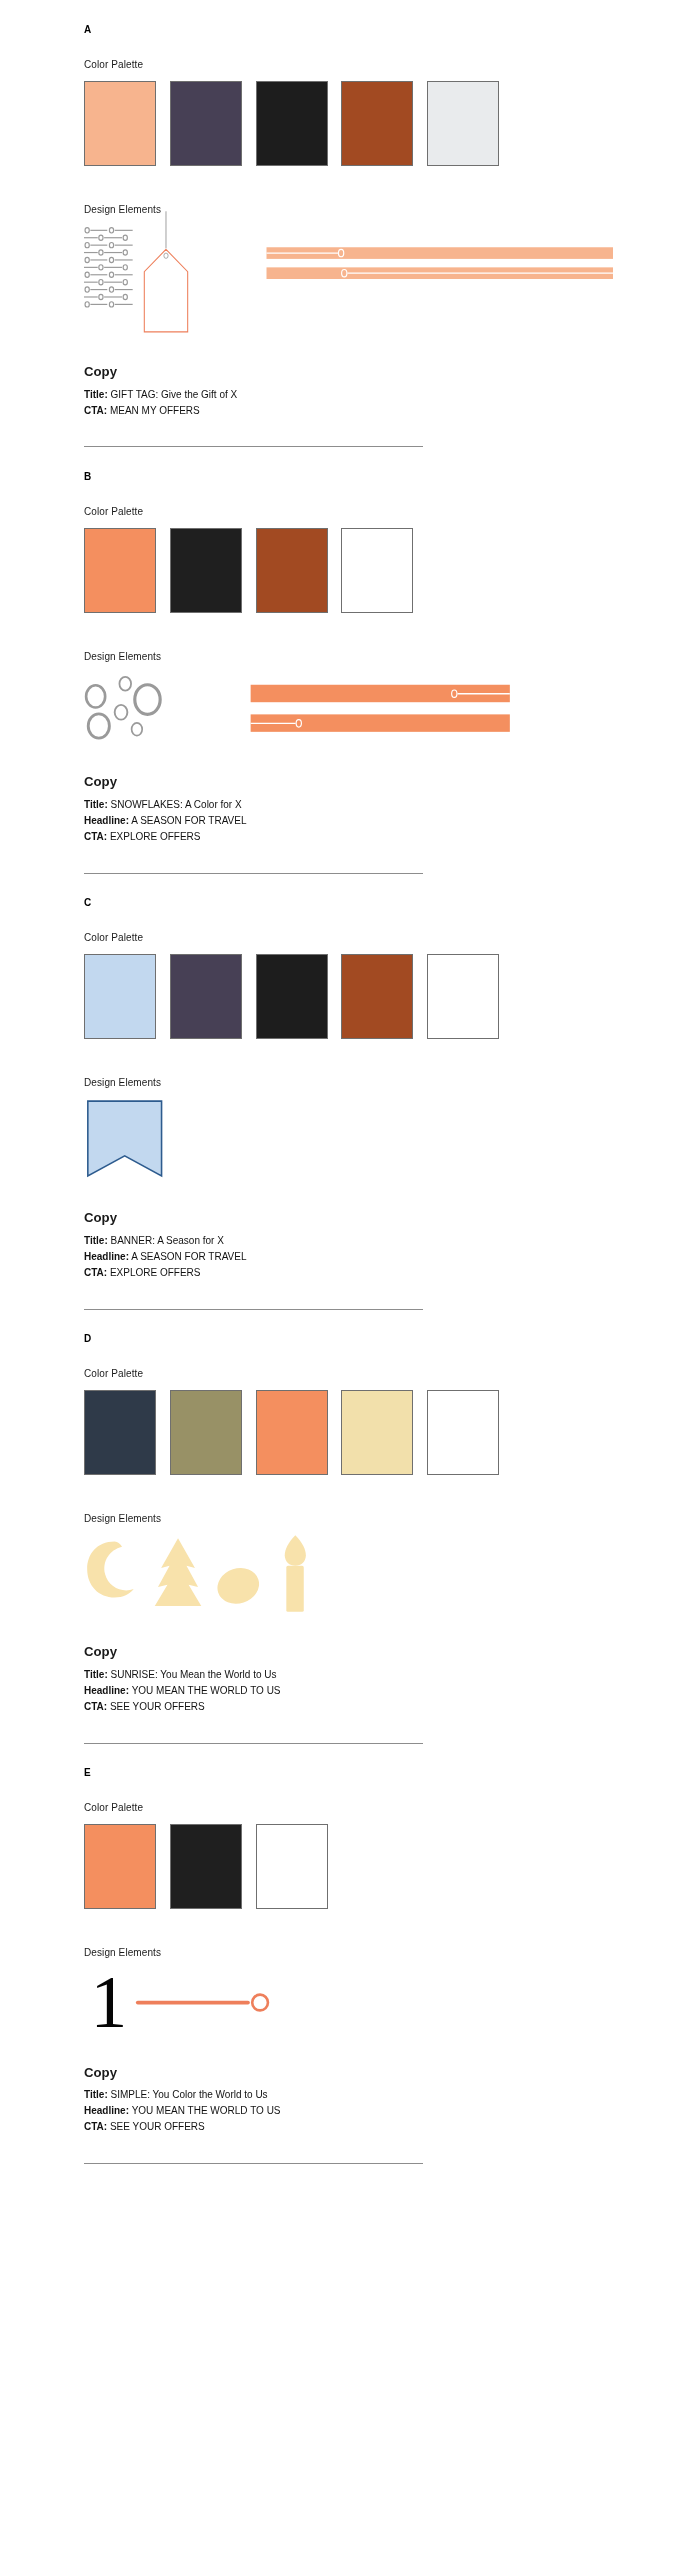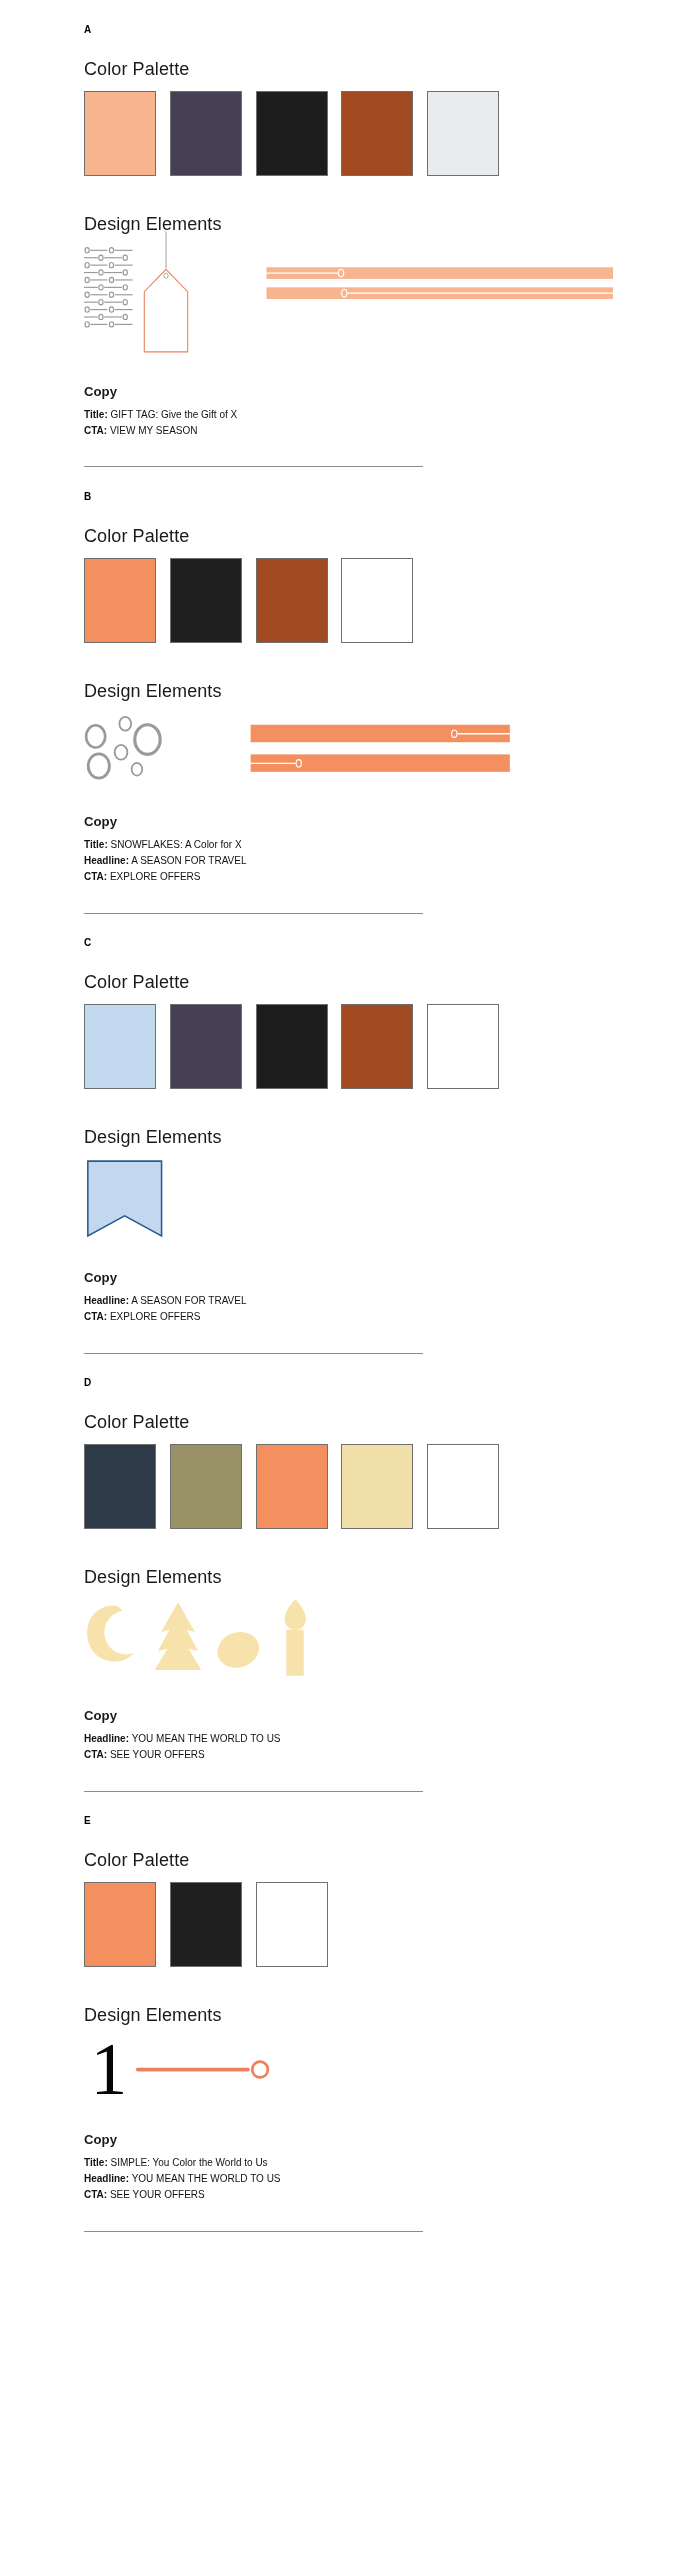--- a/index.html
+++ b/index.html
@@ -18,21 +18,21 @@
   .letter {
     font-size: 10px;
     font-weight: bold;
     color: #000;
     letter-spacing: 0.2px;
     margin: 0 0 0 84px;
     padding-top: 24px;
   }
 
   .block-label {
-    font-size: 18px;
+    font-size: 10px;
     font-weight: 400;
     color: #1a1a1a;
     margin: 0 0 0 84px;
     letter-spacing: 0.1px;
   }
 
   .swatch-row {
     display: flex;
     margin-left: 84px;
     gap: 13.8px;
@@ -163,21 +163,21 @@
           <rect x="345" y="78" width="655" height="22" fill="#f7b48e"></rect>
           <ellipse cx="492" cy="89" rx="5" ry="7" fill="none" stroke="#ffffff" stroke-width="2.2"></ellipse>
           <line x1="498" y1="89" x2="1000" y2="89" stroke="#ffffff" stroke-width="2.2"></line>
         </g>
       </svg>
     </div>
     <div class="gap-md"></div>
     <div class="copy-label">Copy</div>
     <div class="copy-lines">
       <div class="copy-line"><b>Title:</b> <span>GIFT TAG: Give the Gift of X</span></div>
-      <div class="copy-line"><b>CTA:</b> <span>VIEW MY SEASON</span></div>
+      <div class="copy-line"><b>CTA:</b> <span>MEAN MY OFFERS</span></div>
     </div>
     <div class="divider"></div>
   </div>
 
   <div class="section">
     <div class="letter">B</div>
     <div class="gap-sm"></div>
     <div class="block-label">Color Palette</div>
     <div class="swatch-row">
       <div class="swatch" style="background:#f48f5f"></div>
@@ -233,20 +233,21 @@
     <div class="gap-lg"></div>
     <div class="block-label">Design Elements</div>
     <div class="design-area">
       <svg width="212" height="79" viewBox="0 0 400 150">
         <path d="M6 4 L146 4 L146 146 L76 108 L6 146 Z" fill="#c2d8ef" stroke="#2d5b8e" stroke-width="3"></path>
       </svg>
     </div>
     <div class="gap-md"></div>
     <div class="copy-label">Copy</div>
     <div class="copy-lines">
+      <div class="copy-line"><b>Title:</b> <span>BANNER: A Season for X</span></div>
       <div class="copy-line"><b>Headline:</b> <span>A SEASON FOR TRAVEL</span></div>
       <div class="copy-line"><b>CTA:</b> <span>EXPLORE OFFERS</span></div>
     </div>
     <div class="divider"></div>
   </div>
 
   <div class="section">
     <div class="letter">D</div>
     <div class="gap-sm"></div>
     <div class="block-label">Color Palette</div>
@@ -269,20 +270,21 @@
           <ellipse cx="292" cy="96" rx="40" ry="33" transform="rotate(-18 292 96)"></ellipse>
           <path d="M400 0 C386 14 380 28 380 38 C380 50 389 58 400 58 C411 58 420 50 420 38
                    C420 28 414 14 400 0 Z"></path>
           <rect x="383" y="58" width="33" height="87" rx="3"></rect>
         </g>
       </svg>
     </div>
     <div class="gap-md"></div>
     <div class="copy-label">Copy</div>
     <div class="copy-lines">
+      <div class="copy-line"><b>Title:</b> <span>SUNRISE: You Mean the World to Us</span></div>
       <div class="copy-line"><b>Headline:</b> <span>YOU MEAN THE WORLD TO US</span></div>
       <div class="copy-line"><b>CTA:</b> <span>SEE YOUR OFFERS</span></div>
     </div>
     <div class="divider"></div>
   </div>
 
   <div class="section">
     <div class="letter">E</div>
     <div class="gap-sm"></div>
     <div class="block-label">Color Palette</div>

